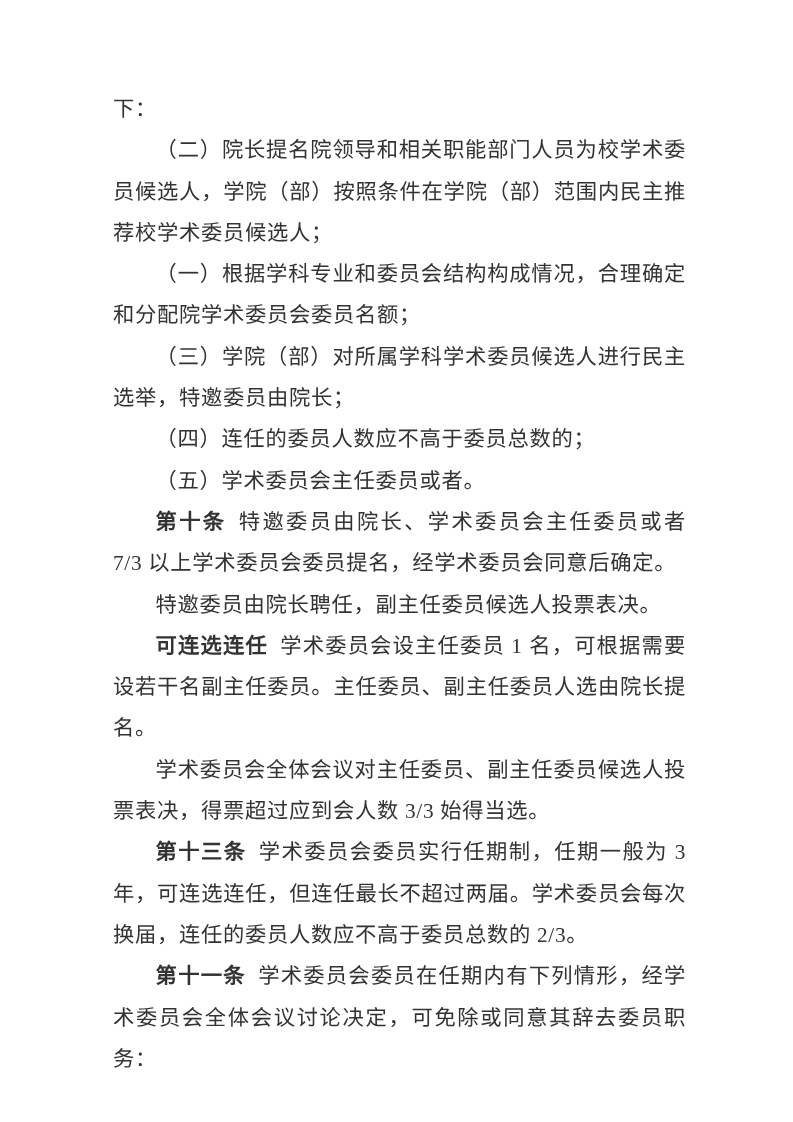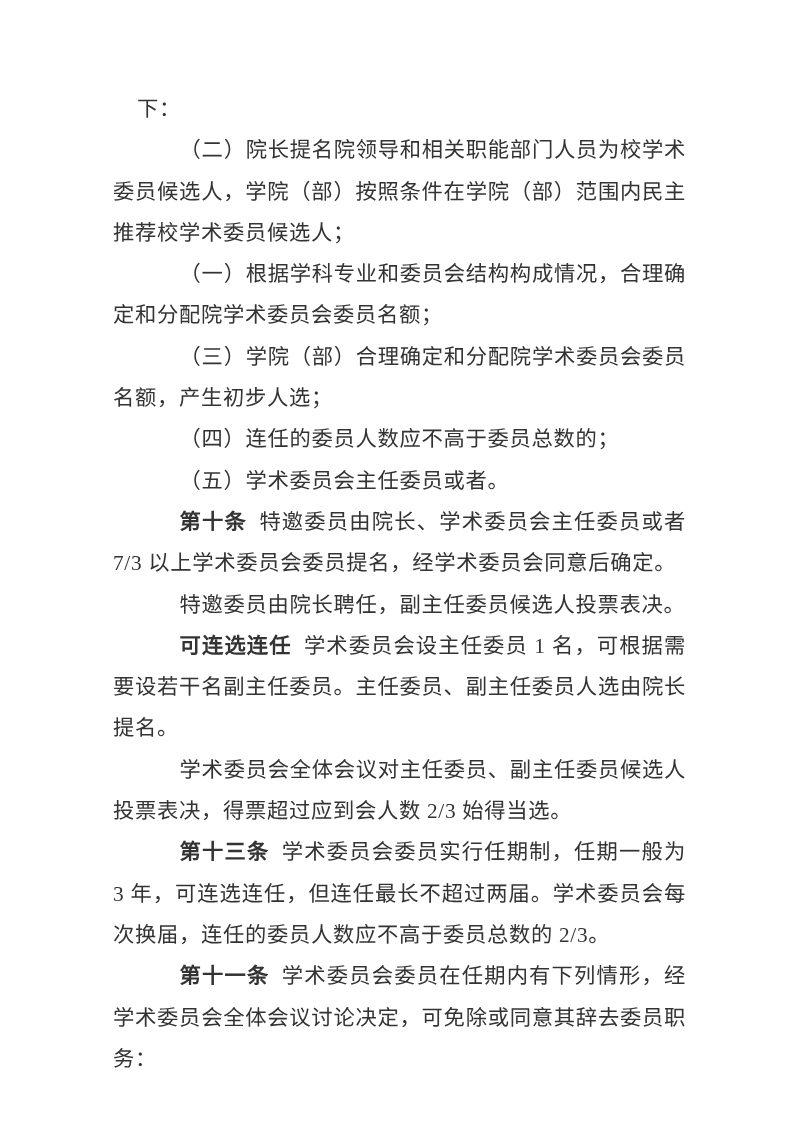--- a/index.html
+++ b/index.html
@@ -29,50 +29,49 @@
     color: #333333;
     text-align: justify;
     text-indent: 2em;
   }
   .doc p.opening {
     text-indent: 0;
   }
   .lead {
     font-weight: 700;
     font-family: "Liberation Sans", "DejaVu Sans", sans-serif;
-    margin-left: 24px;
   }
   .lead:not(:empty) {
     margin-right: 0.58em;
   }
 </style>
 </head>
 <body>
 
 <div class="page">
   <div class="doc">
 
     <p class="opening"><span class="lead"></span><span>下：</span></p>
 
     <p><span class="lead"></span><span>（二）院长提名院领导和相关职能部门人员为校学术委员候选人，学院（部）按照条件在学院（部）范围内民主推荐校学术委员候选人；</span></p>
 
     <p><span class="lead"></span><span>（一）根据学科专业和委员会结构构成情况，合理确定和分配院学术委员会委员名额；</span></p>
 
-    <p><span class="lead"></span><span>（三）学院（部）合理确定和分配院学术委员会委员名额，产生初步人选；</span></p>
+    <p><span class="lead"></span><span>（三）学院（部）对所属学科学术委员候选人进行民主选举，特邀委员由院长；</span></p>
 
     <p><span class="lead"></span><span>（四）连任的委员人数应不高于委员总数的；</span></p>
 
     <p><span class="lead"></span><span>（五）学术委员会主任委员或者。</span></p>
 
     <p><span class="lead">第十条</span><span>特邀委员由院长、学术委员会主任委员或者 7/3 以上学术委员会委员提名，经学术委员会同意后确定。</span></p>
 
     <p><span class="lead"></span><span>特邀委员由院长聘任，副主任委员候选人投票表决。</span></p>
 
     <p><span class="lead">可连选连任</span><span>学术委员会设主任委员 1 名，可根据需要设若干名副主任委员。主任委员、副主任委员人选由院长提名。</span></p>
 
-    <p><span class="lead"></span><span>学术委员会全体会议对主任委员、副主任委员候选人投票表决，得票超过应到会人数 2/3 始得当选。</span></p>
+    <p><span class="lead"></span><span>学术委员会全体会议对主任委员、副主任委员候选人投票表决，得票超过应到会人数 3/3 始得当选。</span></p>
 
     <p><span class="lead">第十三条</span><span>学术委员会委员实行任期制，任期一般为 3 年，可连选连任，但连任最长不超过两届。学术委员会每次换届，连任的委员人数应不高于委员总数的 2/3。</span></p>
 
     <p><span class="lead">第十一条</span><span>学术委员会委员在任期内有下列情形，经学术委员会全体会议讨论决定，可免除或同意其辞去委员职务：</span></p>
 
   </div>
 </div>
 
 </body></html>

